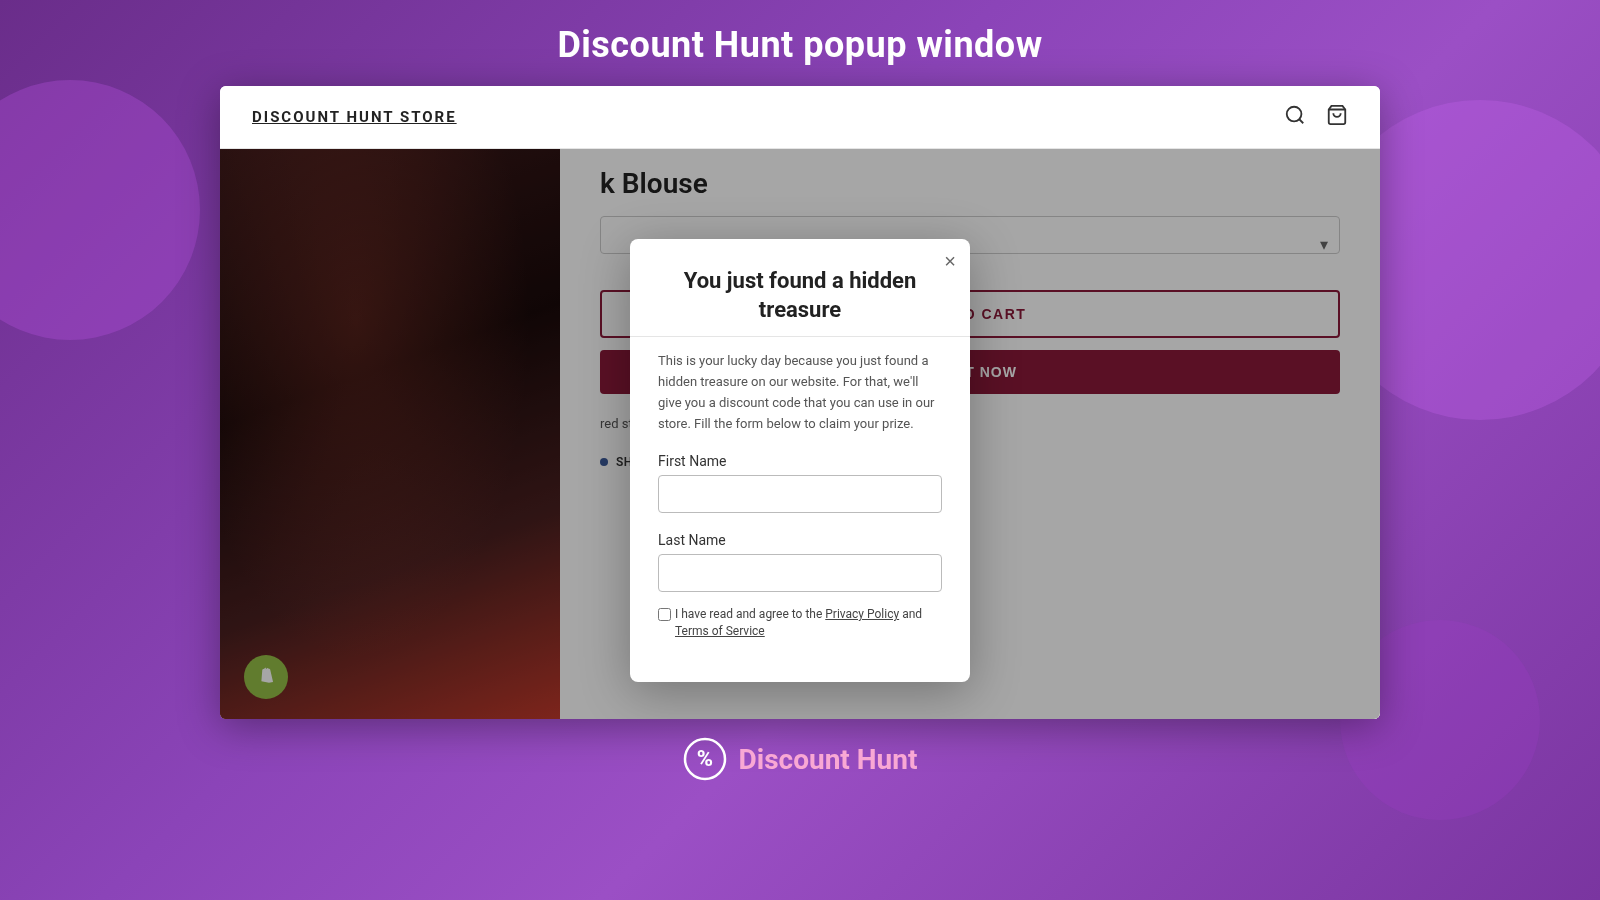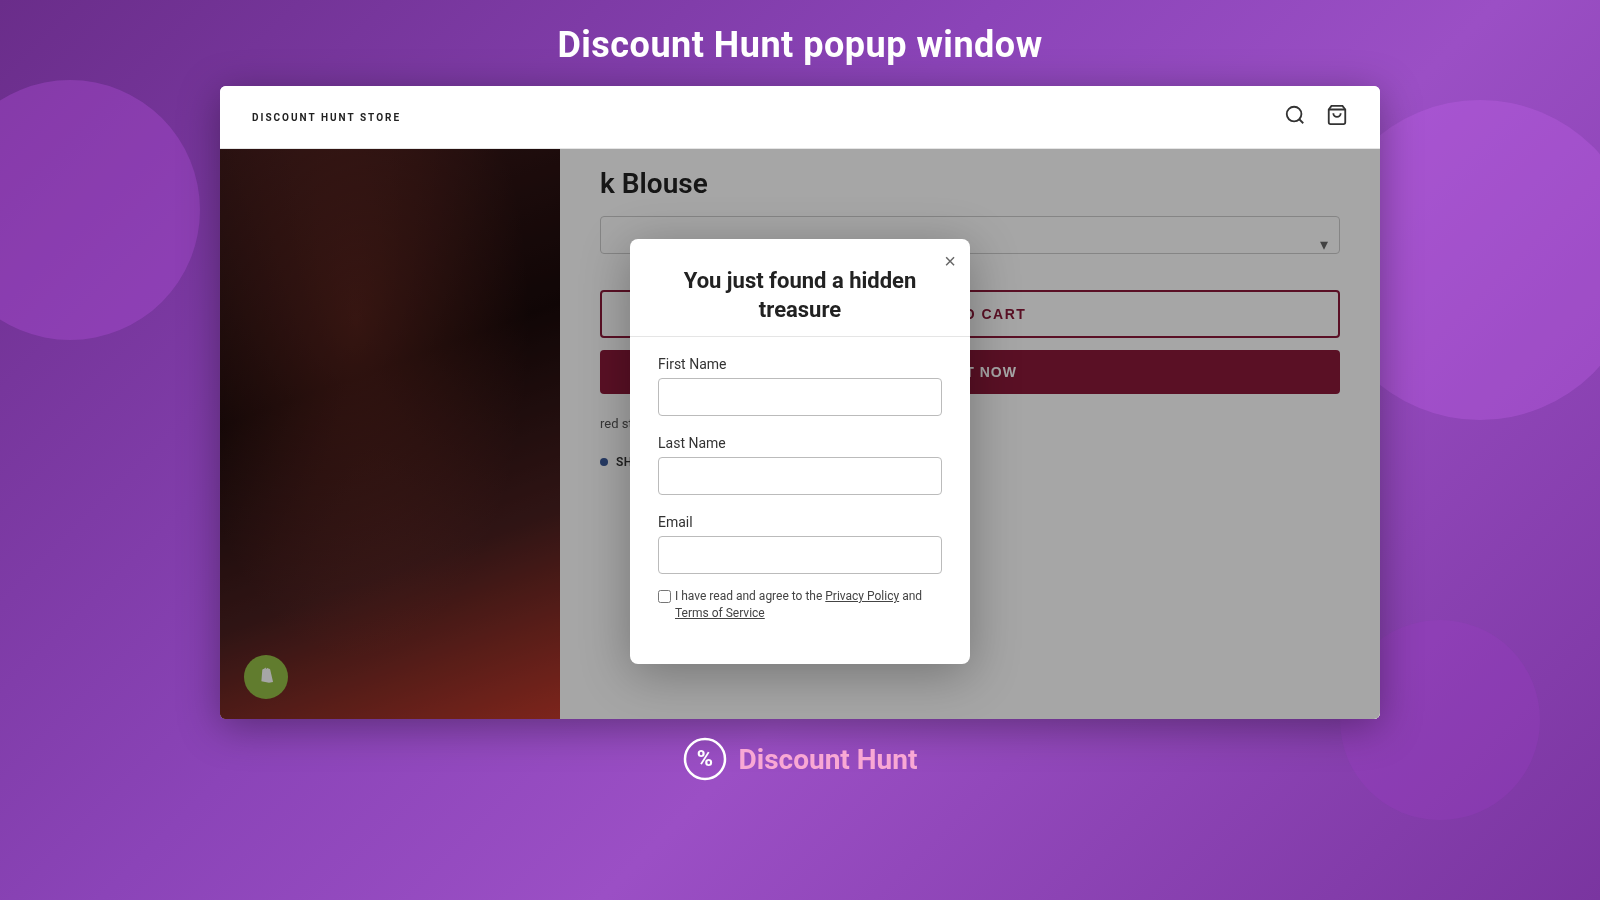--- a/index.html
+++ b/index.html
@@ -76,24 +76,25 @@
     
     .store-header {
       background: #fff;
       display: flex;
       align-items: center;
       justify-content: space-between;
       padding: 18px 32px;
       border-bottom: 1px solid #e5e5e5;
     }
     .store-logo {
-      font-size: 10px;
+      font-size: 15px;
       font-weight: 700;
       letter-spacing: 2px;
       color: #222;
+      text-decoration: underline;
     }
     .store-icons {
       display: flex;
       gap: 20px;
       align-items: center;
     }
     .store-icons svg {
       width: 22px;
       height: 22px;
       color: #333;
@@ -463,35 +464,32 @@
 
     <div class="modal-backdrop">
       <div class="modal">
 
         <button class="modal-close">×</button>
 
         <h2 class="modal-title">You just found a hidden treasure</h2>
 
         <hr class="modal-divider">
 
+        <p class="modal-description">This is your lucky day because you just found a hidden treasure on our website. For that, we'll give you a discount code that you can use in our store. Fill the form below to claim your prize.</p>
 
         <div class="form-group">
           <label class="form-label">First Name</label>
           <input class="form-input" type="text" style="">
         </div>
 
         <div class="form-group">
           <label class="form-label">Last Name</label>
           <input class="form-input" type="text" style="">
         </div>
 
-        <div class="form-group">
-          <label class="form-label">Email</label>
-          <input class="form-input" type="email" style="">
-        </div>
 
         <div class="checkbox-row">
           <input type="checkbox" id="agree-checkbox" style="">
           <label class="checkbox-label" for="agree-checkbox">
             I have read and agree to the <a href="#">Privacy Policy</a> and <a href="#">Terms of Service</a>
           </label>
         </div>
 
       </div>
     </div>

